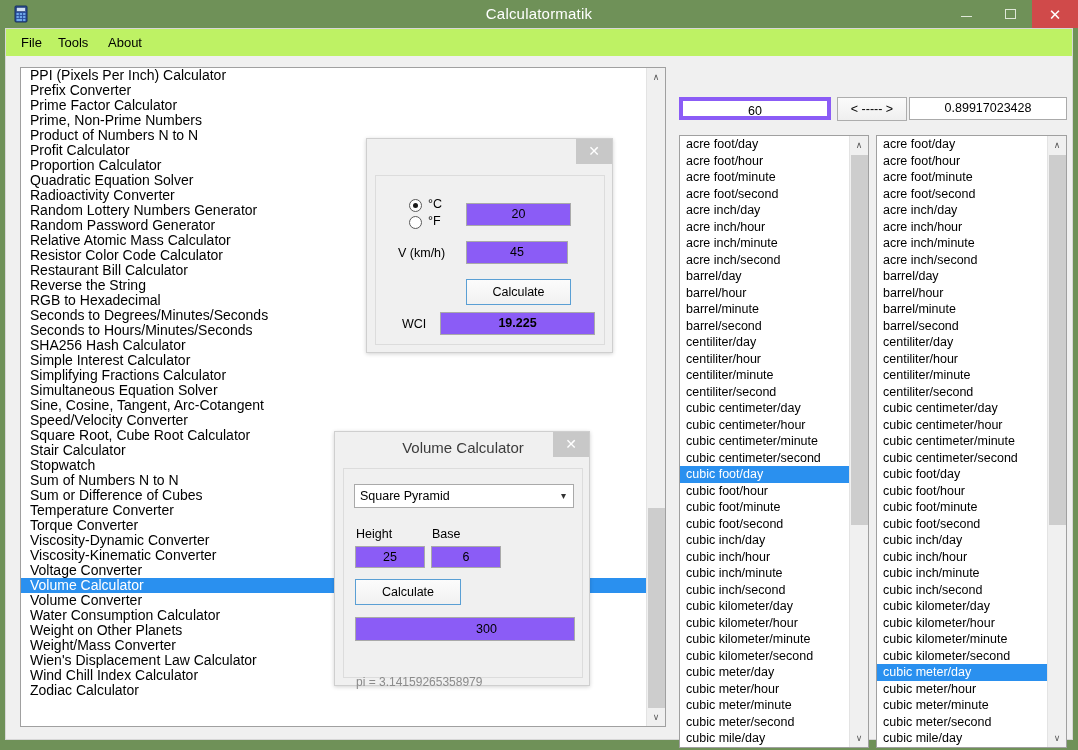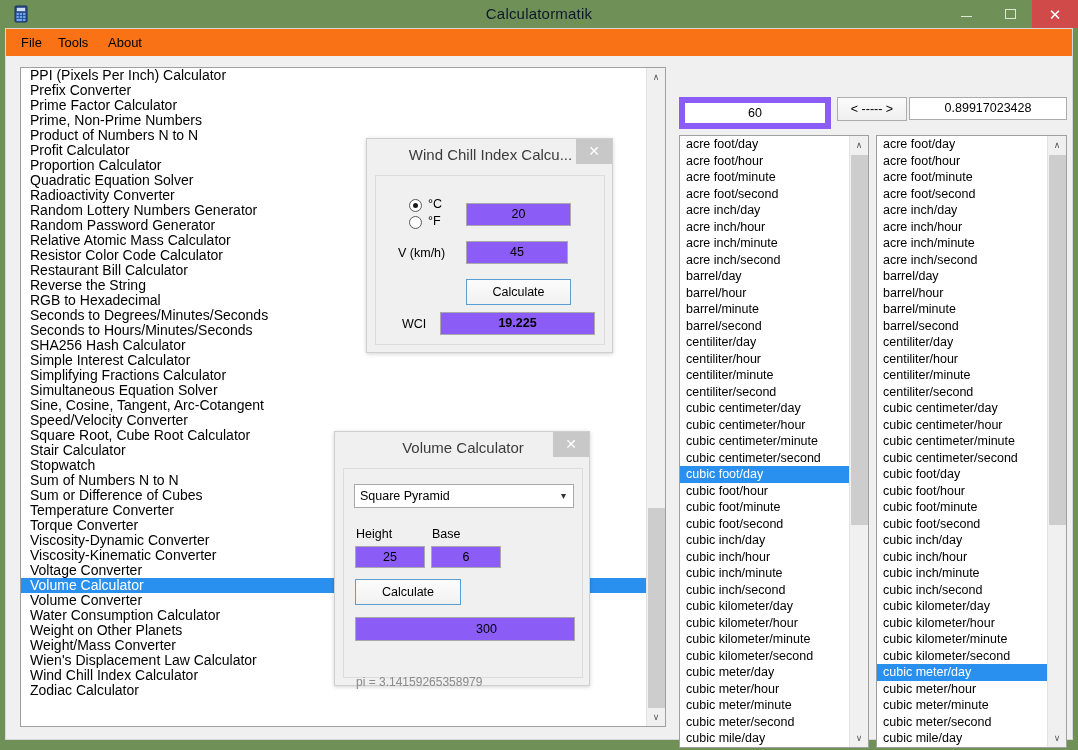--- a/index.html
+++ b/index.html
@@ -38,21 +38,21 @@
     left: 12px; top: 5px;
     width: 18px; height: 18px;
   }
   #title-text {
     position: absolute;
     left: 0; top: 0;
     width: 1078px;
     line-height: 28px;
     text-align: center;
     font-size: 15px;
-    color: #0f172a;
+    color: #ffffff;
     font-family: "Liberation Sans", sans-serif;
     letter-spacing: 0.2px;
   }
   .win-btn {
     position: absolute;
     top: 0;
     width: 44px; height: 28px;
     display: flex;
     align-items: center;
     justify-content: center;
@@ -84,21 +84,21 @@
     background: #f0f0f0;
     border: 1px solid #d7d7d7;
     box-sizing: border-box;
   }
 
   
   #menu-bar {
     position: absolute;
     left: 0; top: 0;
     width: 100%; height: 27px;
-    background: #f97316;
+    background: #bef264;
   }
   .menu-item {
     position: absolute;
     top: 0;
     height: 27px;
     line-height: 27px;
     font-size: 13px;
     color: #000;
     padding: 0 7px;
   }
@@ -153,23 +153,23 @@
   .vscroll .thumb {
     position: absolute;
     left: 1px; width: 17px;
     background: #cdcdcd;
   }
 
   
   #conv-value-left {
     position: absolute;
     left: 673px; top: 68px;
-    width: 152px; height: 32px;
+    width: 152px; height: 23px;
     background: #ffffff;
-    border: 6px solid #8b5cf6;
+    border: 4px solid #8b5cf6;
     box-sizing: border-box;
     text-align: center;
     line-height: 21px;
     font-size: 12.5px;
   }
   #swap-button {
     position: absolute;
     left: 831px; top: 68px;
     width: 70px; height: 24px;
     background: linear-gradient(#fbfbfb,#efefef);
@@ -511,21 +511,20 @@
           <div class="unit-row">cubic mile/hour</div>
         </div>
       <div class="vscroll">
         <div class="arrow up">∧</div>
         <div class="thumb" style="top:19px;height:370px;"></div>
         <div class="arrow down">∨</div>
       </div>
     </div>
 
     <div class="dialog" id="dlg-windchill">
-      <div class="dialog-title" style="left:0; width:247px;">Wind Chill Index Calcu...</div>
       <div class="dialog-close">✕</div>
       <div class="dialog-body" id="wc-body">
         <div class="radio checked" style="left:33px; top:23px;"></div>
         <div class="lbl" style="left:52px; top:21px;">°C</div>
         <div class="radio" style="left:33px; top:40px;"></div>
         <div class="lbl" style="left:52px; top:38px;">°F</div>
         <div class="txtbox" style="left:90px; top:27px; width:105px; height:23px; line-height:21px;">20</div>
         <div class="lbl" style="left:22px; top:70px;">V (km/h)</div>
         <div class="txtbox" style="left:90px; top:65px; width:102px; height:23px; line-height:21px;">45</div>
         <div class="btn" style="left:90px; top:103px; width:105px; height:26px; line-height:24px;">Calculate</div>

